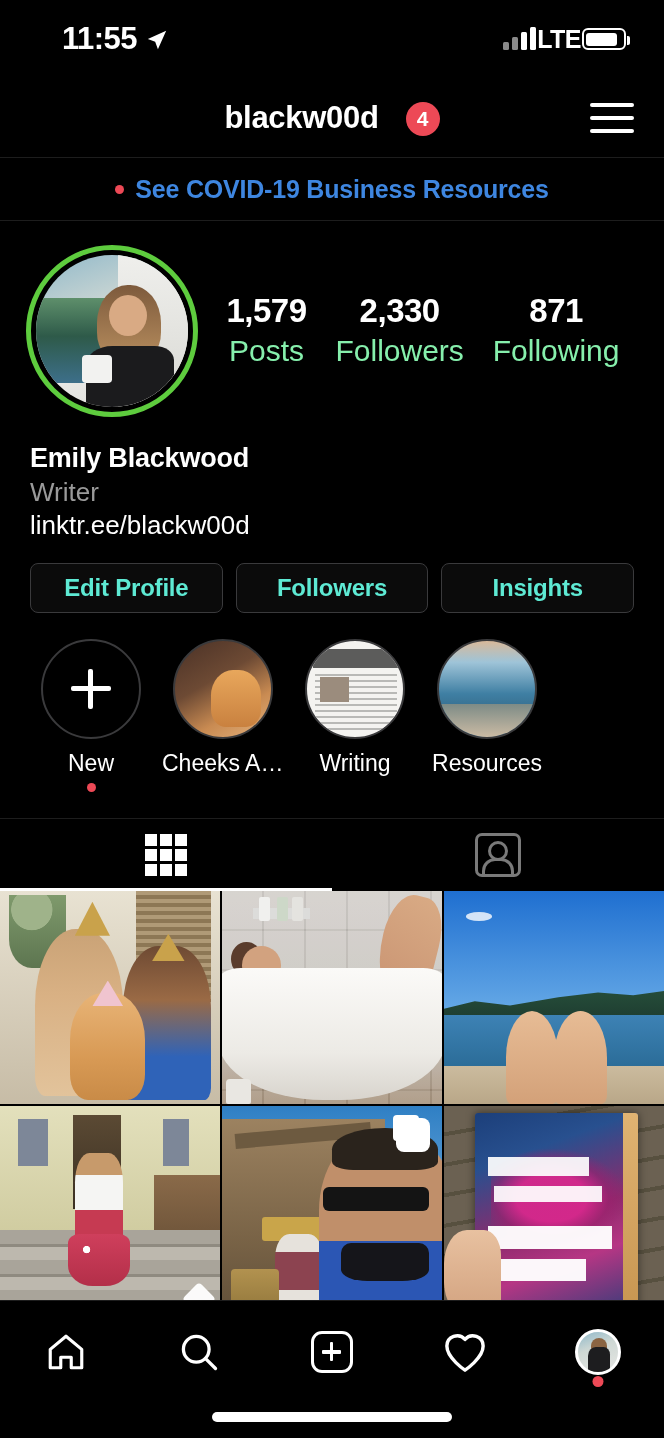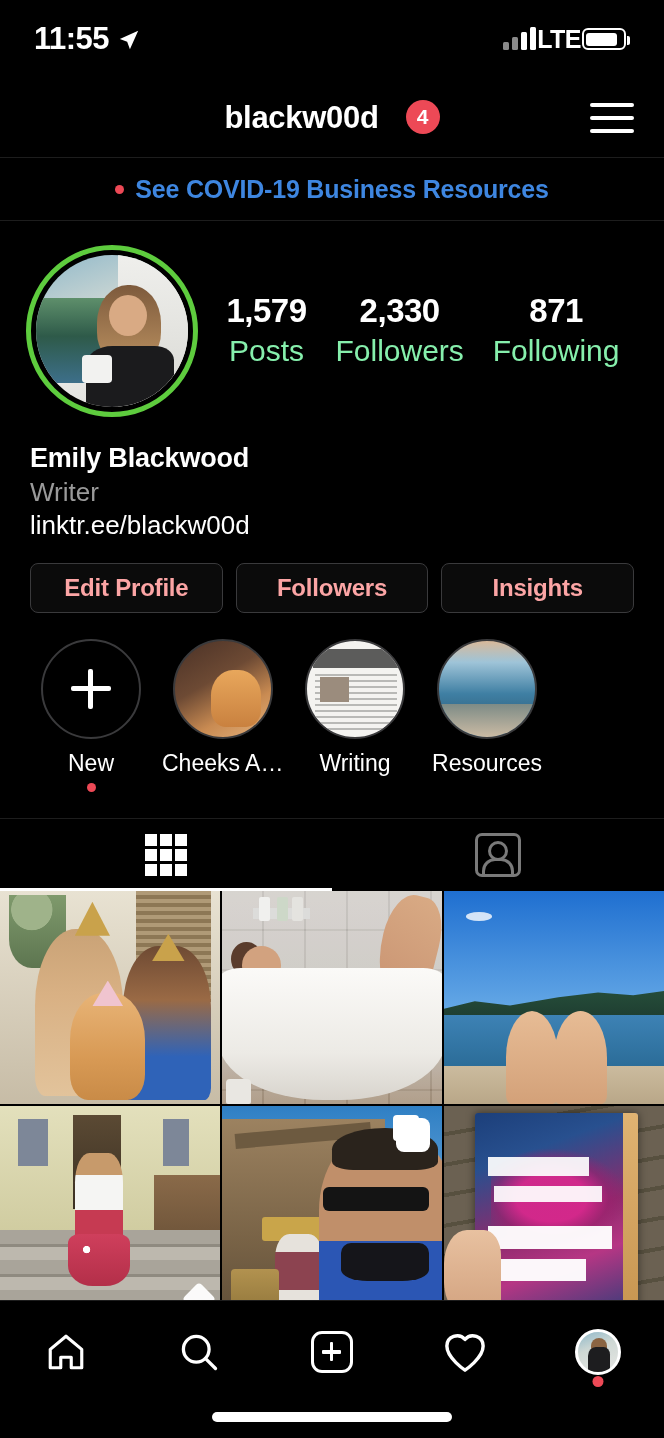--- a/index.html
+++ b/index.html
@@ -10,21 +10,21 @@
     overflow: hidden;
   }
   .phone { position: relative; width: 664px; height: 1438px; background: #000; }
 
   
   .statusbar {
     height: 78px; display: flex; align-items: center;
     justify-content: space-between; padding: 0 38px 0 34px;
     background: #000;
   }
-  .sb-left { display: flex; align-items: center; gap: 9px; }
+  .sb-left { display: flex; align-items: center; gap: 9px; margin-left: 28px; }
   .sb-time { color: #fff; font-size: 31px; font-weight: bold; letter-spacing: -0.5px; }
   .loc-arrow { width: 22px; height: 22px; position: relative; top: 1px; }
   .sb-right { display: flex; align-items: center; gap: 1px; }
   .bars { display: flex; align-items: flex-end; gap: 3px; height: 22px; }
   .bars i { display: block; width: 6px; border-radius: 1.5px; background: #fff; }
   .bars i.dim { background: #8a8a8a; }
   .bars i:nth-child(1) { height: 8px; }
   .bars i:nth-child(2) { height: 13px; }
   .bars i:nth-child(3) { height: 18px; }
   .bars i:nth-child(4) { height: 23px; }
@@ -35,21 +35,21 @@
                     background:#fff; border-radius:0 2px 2px 0; }
   .battery span { display:block; height: 13px; width: 31px; margin-left: 2px;
                   background:#fff; border-radius: 3px; }
 
   
   .navbar {
     height: 80px; display: flex; align-items: center; justify-content: center;
     position: relative; background: #000;
     border-bottom: 1px solid #1d1d1d;
   }
-  .nav-title { display: flex; align-items: flex-start; gap: 27px; }
+  .nav-title { display: flex; align-items: flex-end; gap: 27px; }
   .nav-username { color: #fff; font-size: 31px; font-weight: bold; letter-spacing: -0.3px; }
   .badge {
     min-width: 34px; height: 34px; border-radius: 17px; background: #ED4956;
     color: #fff; font-size: 21px; font-weight: bold;
     display: flex; align-items: center; justify-content: center; padding: 0 8px;
   }
   .hamburger { position: absolute; right: 30px; top: 50%; transform: translateY(-50%);
                width: 44px; display: flex; flex-direction: column; gap: 9px; cursor: pointer; }
   .hamburger b { display: block; height: 4px; background: #fff; border-radius: 2px; }
 
@@ -93,21 +93,21 @@
   
   .bio { padding: 26px 30px 0 30px; }
   .bio .name { color:#fff; font-size: 27px; font-weight: bold; letter-spacing:-0.2px; }
   .bio .category { color:#9a9a9a; font-size: 26px; margin-top: 3px; }
   .bio .link { color:#fff; font-size: 26px; margin-top: 2px; }
 
   
   .actions { display: flex; gap: 13px; padding: 22px 30px 0 30px; }
   .btn {
     flex: 1; height: 50px; border: 1px solid #3a3a3c; border-radius: 8px;
-    background: #0b0b0b; color:#fca5a5; font-size: 24px; font-weight: bold;
+    background: #0b0b0b; color:#5eead4; font-size: 24px; font-weight: bold;
     display: flex; align-items: center; justify-content: center; cursor: pointer;
     letter-spacing: -0.2px;
   }
 
   
   .highlights { display: flex; gap: 10px; padding: 26px 0 0 0; justify-content: flex-start;
                 padding-left: 30px; }
   .hl { width: 122px; text-align: center; }
   .hl-circle { width: 100px; height: 100px; border-radius: 50%; margin: 0 auto;
                border: 2px solid #3a3a3c; overflow: hidden; position: relative;

